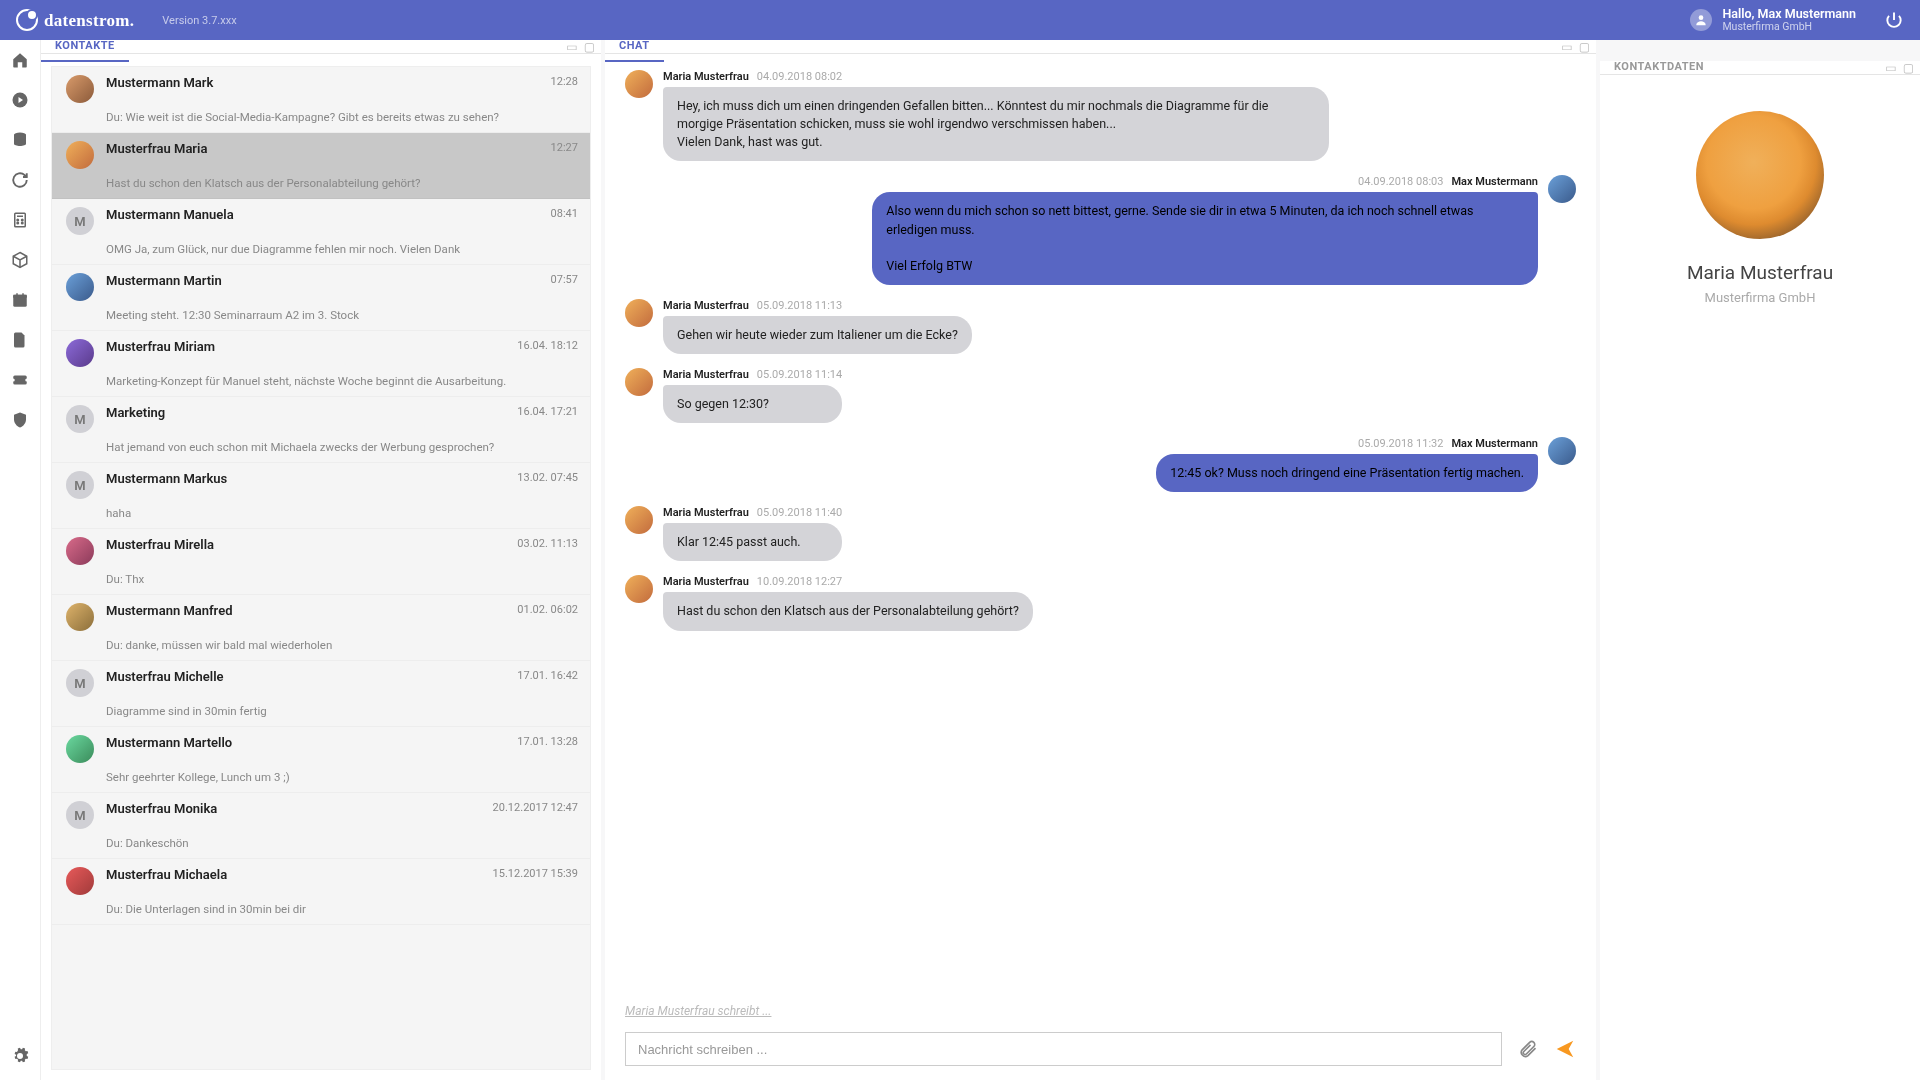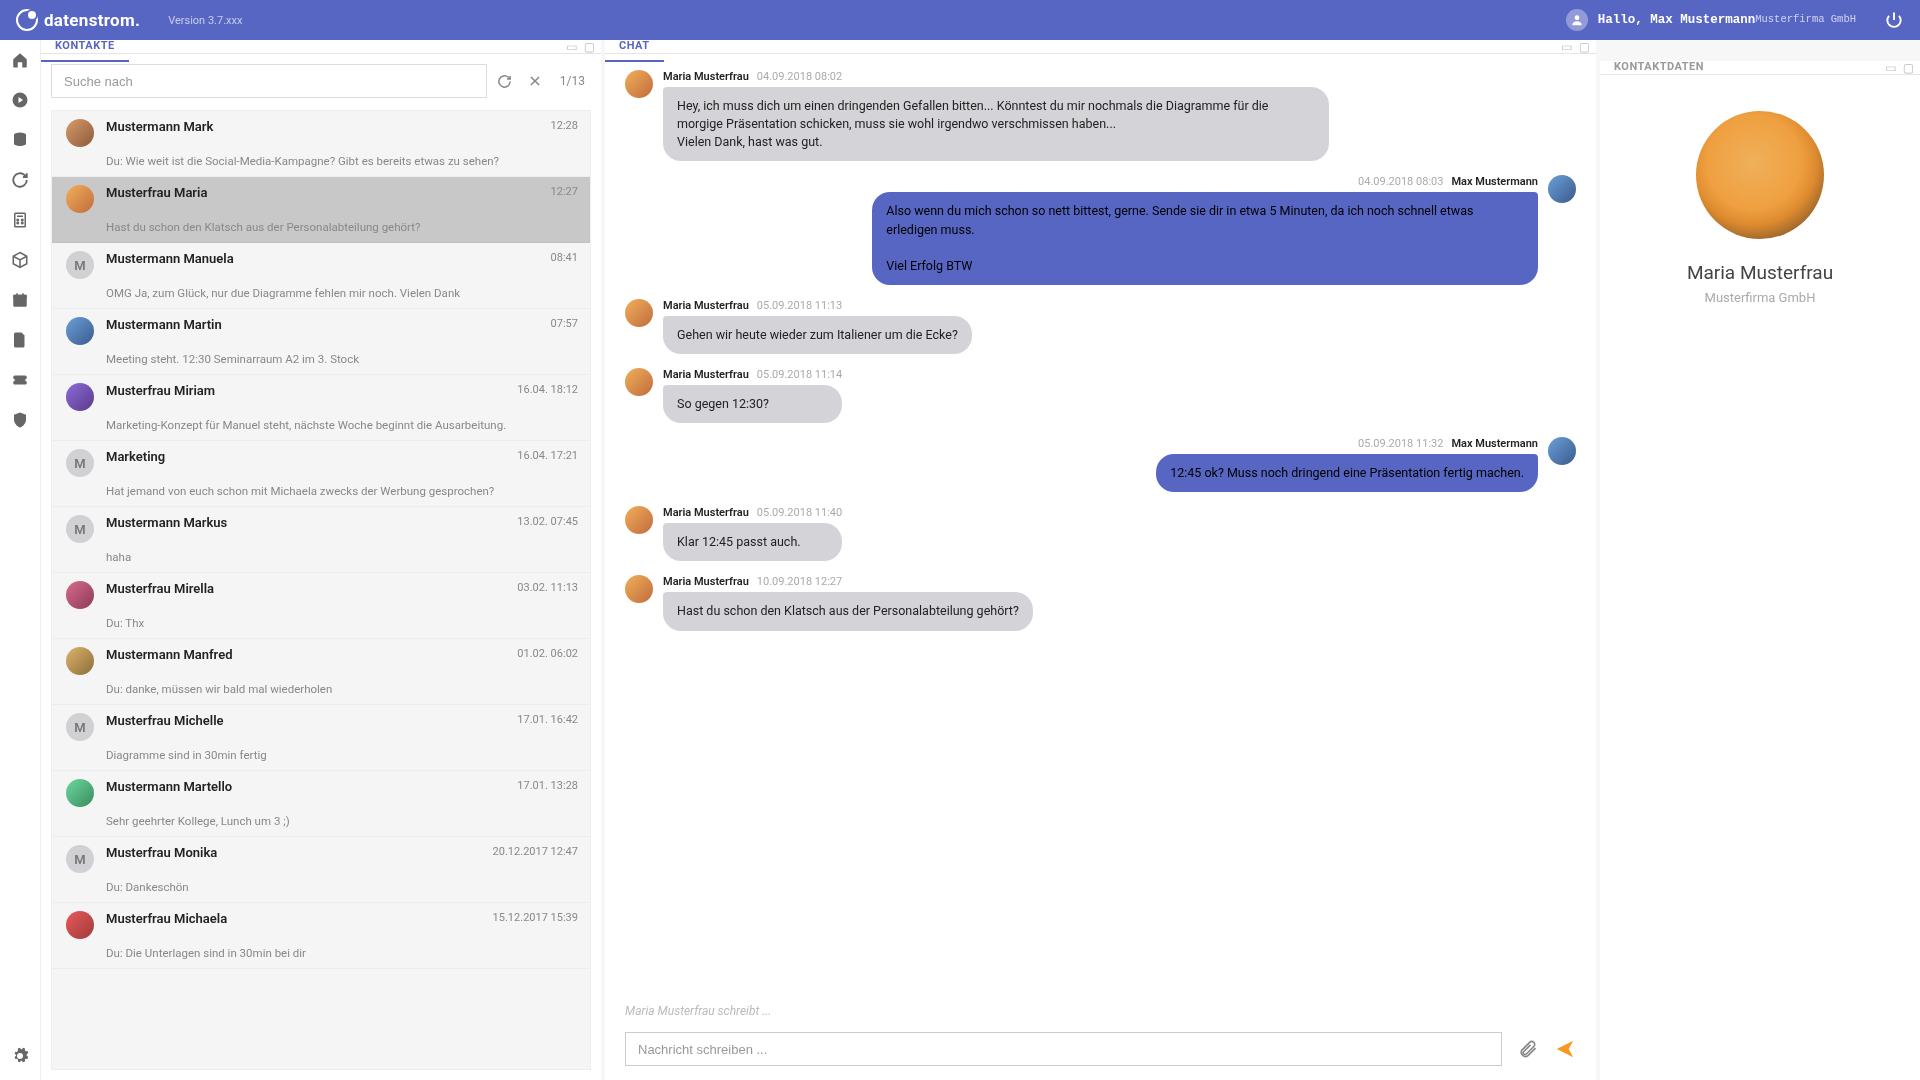--- a/index.html
+++ b/index.html
@@ -1,28 +1,28 @@
 <!DOCTYPE html>
 <html><head>
 <meta charset="utf-8">
 <style>
 * { box-sizing: border-box; margin: 0; padding: 0; }
 body { font-family: -apple-system, BlinkMacSystemFont, "Segoe UI", Roboto, sans-serif; background: #ffffff; font-size: 13px; color: #333; overflow: hidden; }
 .app { display: flex; flex-direction: column; height: 100vh; }
 
 
 .header { height: 40px; background: #5866c3; display: flex; align-items: center; padding: 0 16px; color: #fff; }
-.logo { display: flex; align-items: center; gap: 6px; font-weight: 700; font-size: 17px; letter-spacing: 0.3px; }
+.logo { display: flex; align-items: flex-end; gap: 6px; font-weight: 700; font-size: 17px; letter-spacing: 0.3px; font-family: Liberation Serif, serif; }
 .logo-icon { width: 22px; height: 22px; border: 2.5px solid #fff; border-radius: 50%; position: relative; display: inline-block; }
 .logo-icon::after { content:""; position:absolute; width:8px;height:8px; background:#fff; border-radius:50%; right:-2px; top:-2px; border:2px solid #5866c3;}
 .version { margin-left: 28px; font-size: 11px; color: rgba(255,255,255,0.65); }
 .header-spacer { flex: 1; }
 .user-block { display: flex; align-items: center; gap: 10px; }
 .user-avatar-small { width: 22px; height: 22px; border-radius: 50%; background: rgba(255,255,255,0.35); display:flex;align-items:center;justify-content:center;}
-.user-text { display: flex; flex-direction: row; line-height: 1.15; font-family: Liberation Mono, monospace; }
+.user-text { display: flex; flex-direction: column; line-height: 1.15; }
 .user-greet { font-size: 12.5px; font-weight: 600; }
 .user-company { font-size: 10.5px; color: rgba(255,255,255,0.7); }
 .power-btn { margin-left: 28px; color: #fff; cursor: pointer; }
 
 
 .body { display: flex; flex: 1; min-height: 0; }
 
 
 .rail { width: 41px; background: #fff; border-right: 1px solid #eee; display: flex; flex-direction: column; align-items: center; padding-top: 10px; gap: 20px; }
 .rail-icon { width: 20px; height: 20px; color: #666; cursor:pointer; display:flex; align-items:center; justify-content:center;}
@@ -79,21 +79,21 @@
 .msg-meta { font-size:11px; margin-bottom:4px; display:flex; gap:8px;}
 .msg-row.left .msg-meta { color:#444;}
 .msg-row.right .msg-meta { color:#888; justify-content:flex-end;}
 .msg-meta .name { font-weight:600; color:#222;}
 .msg-meta .ts { color:#aaa;}
 .bubble { padding:10px 14px; border-radius:18px; font-size:12.5px; line-height:1.45;}
 .bubble.gray { background:#d4d4d8; color:#222;}
 .bubble.blue { background:#5866c3; color:#000000;}
 .msg-row.left .bubble { border-top-left-radius:4px;}
 .msg-row.right .bubble { border-top-right-radius:4px;}
-.typing { padding:6px 20px 0; color:#bbb; font-size:12px; font-style:italic;}
+.typing { padding:6px 20px 0; color:#bbb; font-size:12px; font-style:italic;text-decoration:underline;}
 
 .chat-input-row { display:flex; align-items:center; padding:14px 20px 14px 20px; gap:16px;}
 .chat-input { flex:1; height:34px; border:1px solid #ccc; padding:0 12px; font-size:13px;}
 .chat-input::placeholder { color:#999;}
 .attach-btn, .send-btn { cursor:pointer; }
 .attach-btn { color:#888;}
 .send-btn { color:#f89820;}
 
 
 .details-body { flex:1; display:flex; flex-direction:column; align-items:center; padding-top:36px;}
@@ -211,38 +211,20 @@
 
       <div class="panel panel-contacts">
         <div class="panel-tabbar">
           <div class="panel-tab">KONTAKTE</div>
           <div class="tabbar-spacer"></div>
           <div class="tabbar-icons">
             <span>▭</span>
             <span>▢</span>
           </div>
         </div>
-        <div class="search-row">
-          <input class="search-input" placeholder="Suche nach" style="">
-          <div class="search-icons">
-            <span>
-                <svg width="15" height="15" viewBox="0 0 24 24" fill="none" stroke="#888" stroke-width="2.4">
-                  <path d="M21 12a9 9 0 1 1-3-6.7L21 8"></path>
-                  <path d="M21 3v5h-5"></path>
-                </svg>
-              </span>
-            <span>
-                <svg width="14" height="14" viewBox="0 0 24 24" stroke="#888" stroke-width="2.6">
-                  <line x1="5" y1="5" x2="19" y2="19"></line>
-                  <line x1="19" y1="5" x2="5" y2="19"></line>
-                </svg>
-              </span>
-          </div>
-          <div class="search-count">1/13</div>
-        </div>
         <div class="contact-list" id="contact-list">
             <div class="contact-item">
               <div class="avatar img1"></div>
               <div class="contact-body">
                 <div class="contact-top">
                   <span class="contact-name">Mustermann Mark</span>
                   <span class="contact-time">12:28</span>
                 </div>
                 <div class="contact-preview">Du: Wie weit ist die Social-Media-Kampagne? Gibt es bereits etwas zu sehen?</div>
               </div>

